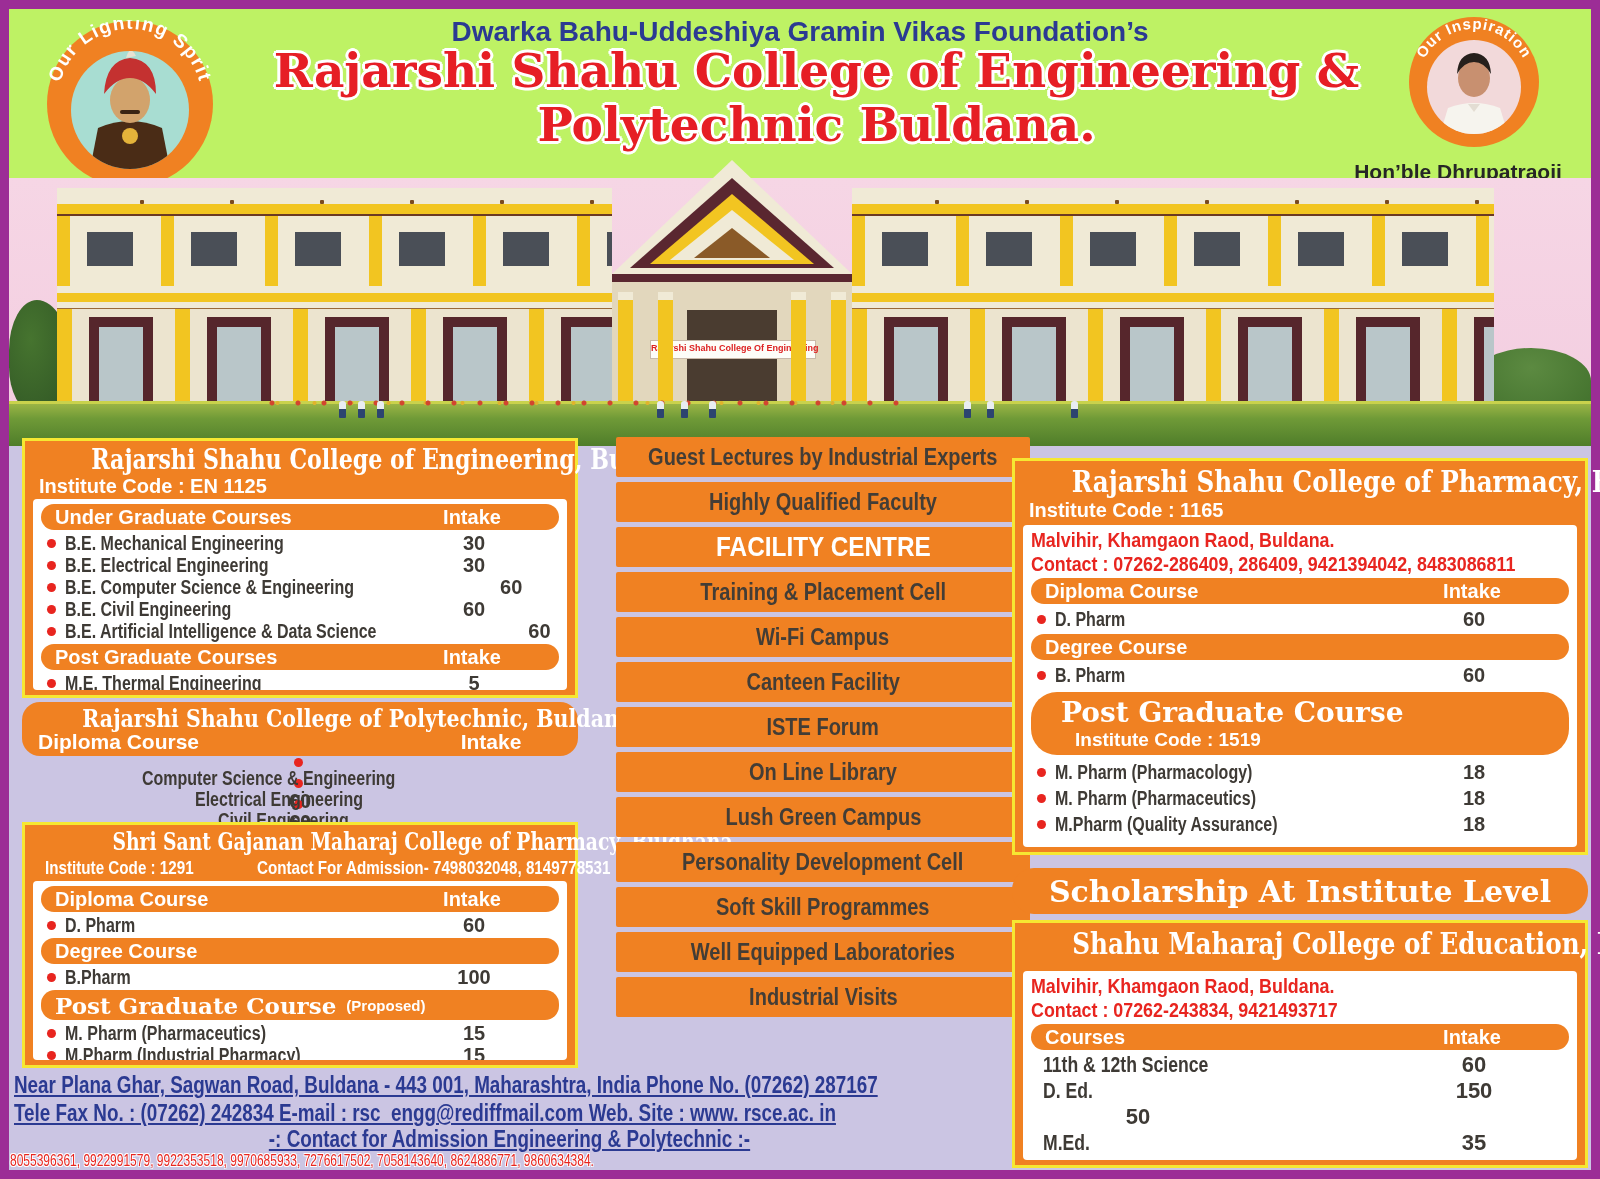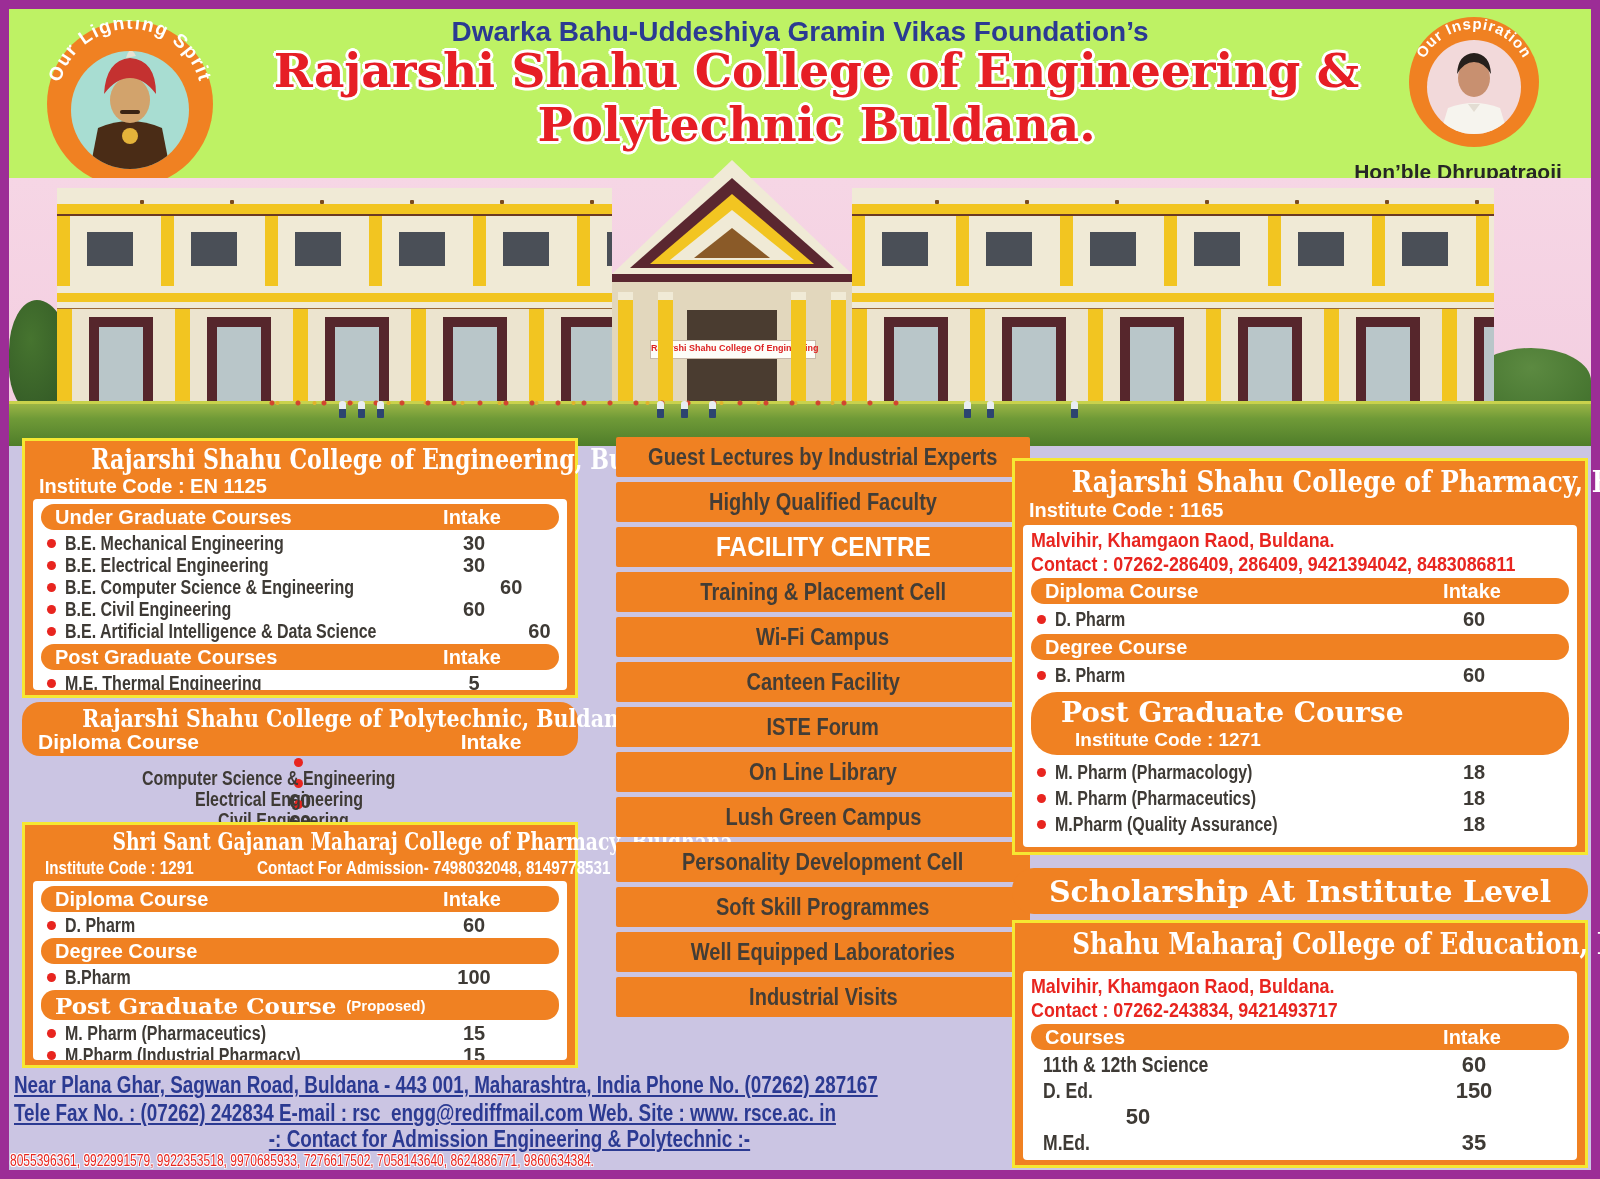--- a/index.html
+++ b/index.html
@@ -360,21 +360,21 @@
       <div class="pill">
           <span class="grow">Degree Course</span>
         </div>
       <div class="crow" style="height:26px;">
           <span class="bullet"></span>
           <span class="cname"><span class="csq">B. Pharm</span></span>
           <span class="cval">60</span>
         </div>
       <div class="pgpill">
         <span class="sname">Post Graduate Course</span>
-        <span class="scode">Institute Code : 1271</span>
+        <span class="scode">Institute Code : 1519</span>
       </div>
       <div class="crow" style="height:26px;">
           <span class="bullet"></span>
           <span class="cname"><span class="csq">M. Pharm (Pharmacology)</span></span>
           <span class="cval">18</span>
         </div>
       <div class="crow" style="height:26px;">
           <span class="bullet"></span>
           <span class="cname"><span class="csq">M. Pharm (Pharmaceutics)</span></span>
           <span class="cval">18</span>

